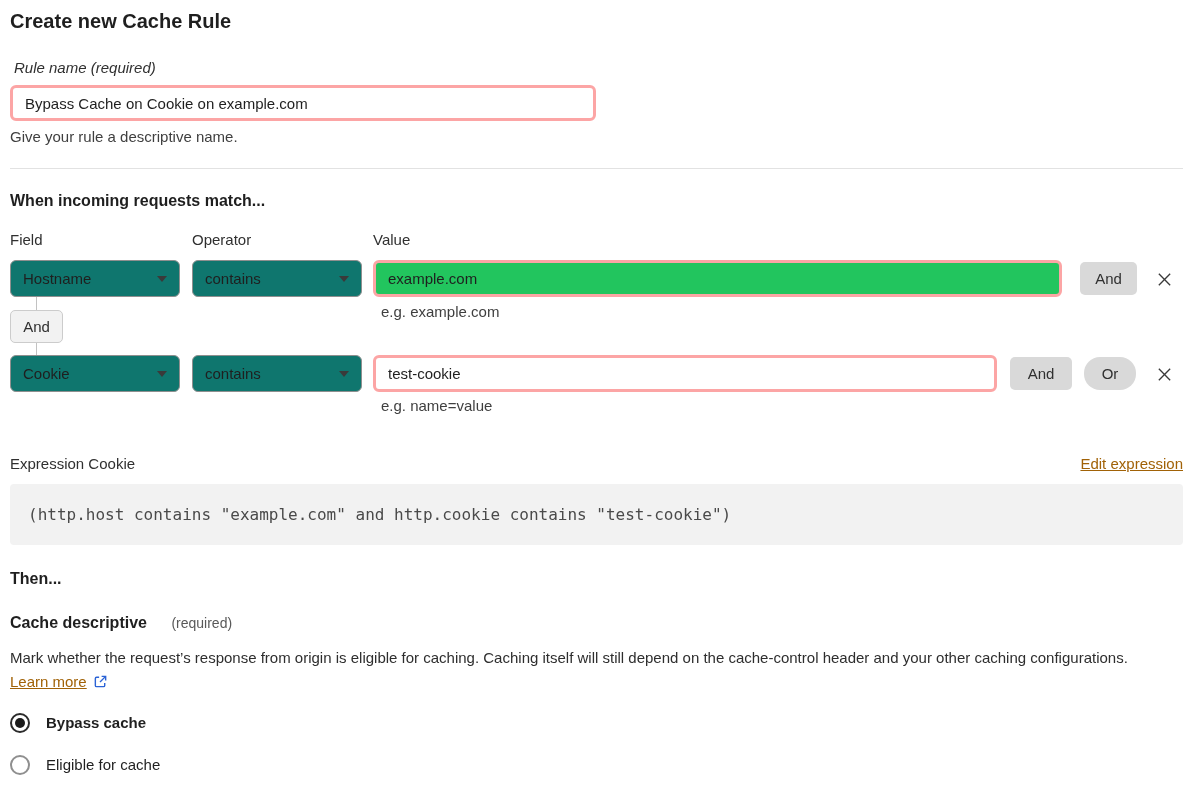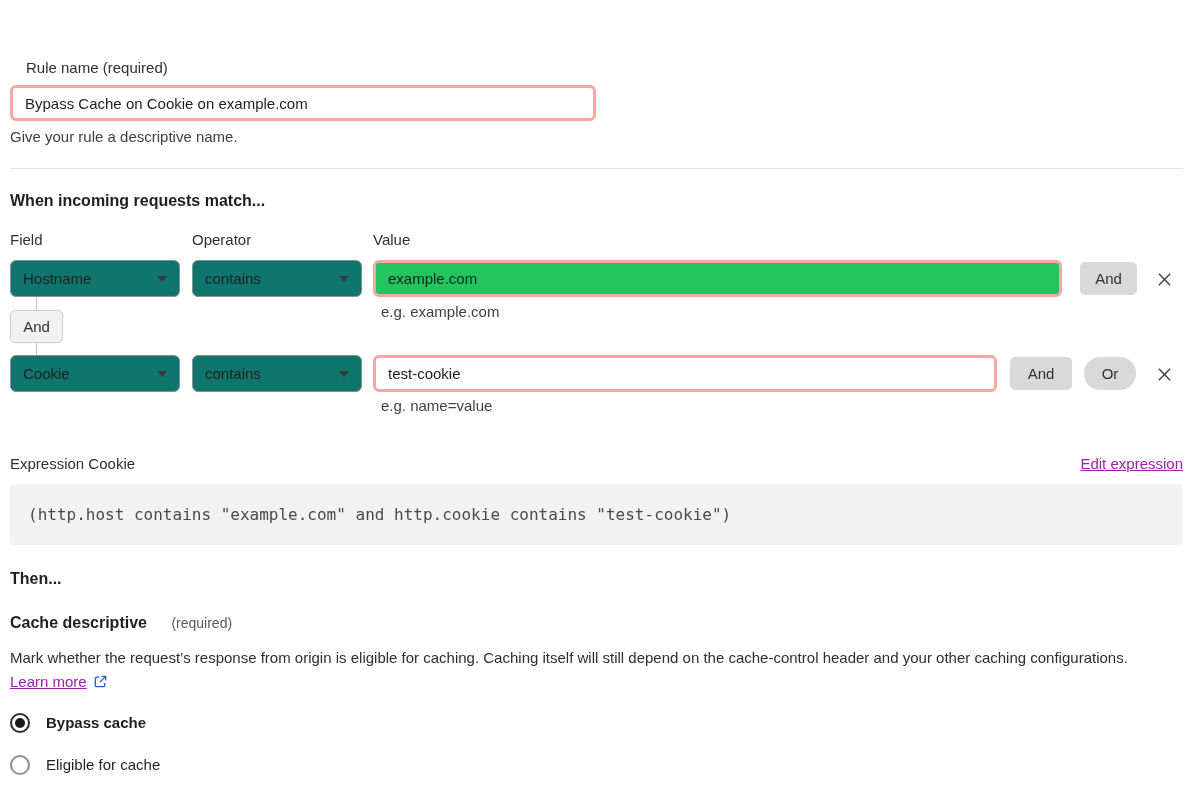--- a/index.html
+++ b/index.html
@@ -48,21 +48,21 @@
     background: transparent; border: none; cursor: pointer;
   }
 
   .connector-line { width: 1px; background: #c2c2c2; }
   .connector-chip {
     display: flex; align-items: center; justify-content: center;
     background: #f2f2f2; border: 1px solid #cccccc; border-radius: 5px;
     font-size: 15px; color: #303030;
   }
 
-  .link { color: #a21caf; text-decoration: underline; cursor: pointer; }
+  .link { color: #a16207; text-decoration: underline; cursor: pointer; }
   .code-block {
     background: #f2f2f2; border-radius: 4px;
     display: flex; align-items: center; padding-left: 18px;
     font-family: "DejaVu Sans Mono", monospace; font-size: 16px; color: #4a4a4a;
   }
 
   .para { font-size: 15px; line-height: 24px; color: #2e2e2e; }
 
   .radio-outer {
     width: 20px; height: 20px; border-radius: 50%;
@@ -73,22 +73,23 @@
   .radio-outer.unchecked { border: 2px solid #8f8f8f; }
   .radio-dot { width: 10px; height: 10px; border-radius: 50%; background: #1a1a1a; }
   .radio-label { font-size: 15px; color: #1f1f1f; cursor: pointer; }
   .radio-label.bold { font-weight: 700; }
 </style>
 </head>
 <body>
 
 <div class="canvas">
 
+  <div class="abs page-title" style="left:10px; top:10px;">Create new Cache Rule</div>
 
-  <div class="abs field-label" style="left:26px; top:59px;">Rule name (required)</div>
+  <div class="abs field-label" style="left:14px; top:59px;font-style:italic;">Rule name (required)</div>
   <div class="abs" style="left:10px; top:85px; width:586px; height:36px;">
     <input class="text-input" type="text" value="Bypass Cache on Cookie on example.com" style="">
   </div>
   <div class="abs helper-text" style="left:10px; top:128px;">Give your rule a descriptive name.</div>
 
   <div class="abs divider" style="left:10px; top:168px; width:1173px;"></div>
 
   <div class="abs section-heading" style="left:10px; top:192px;">When incoming requests match...</div>
 
   <div class="abs field-label" style="left:10px; top:231px;">Field</div>

